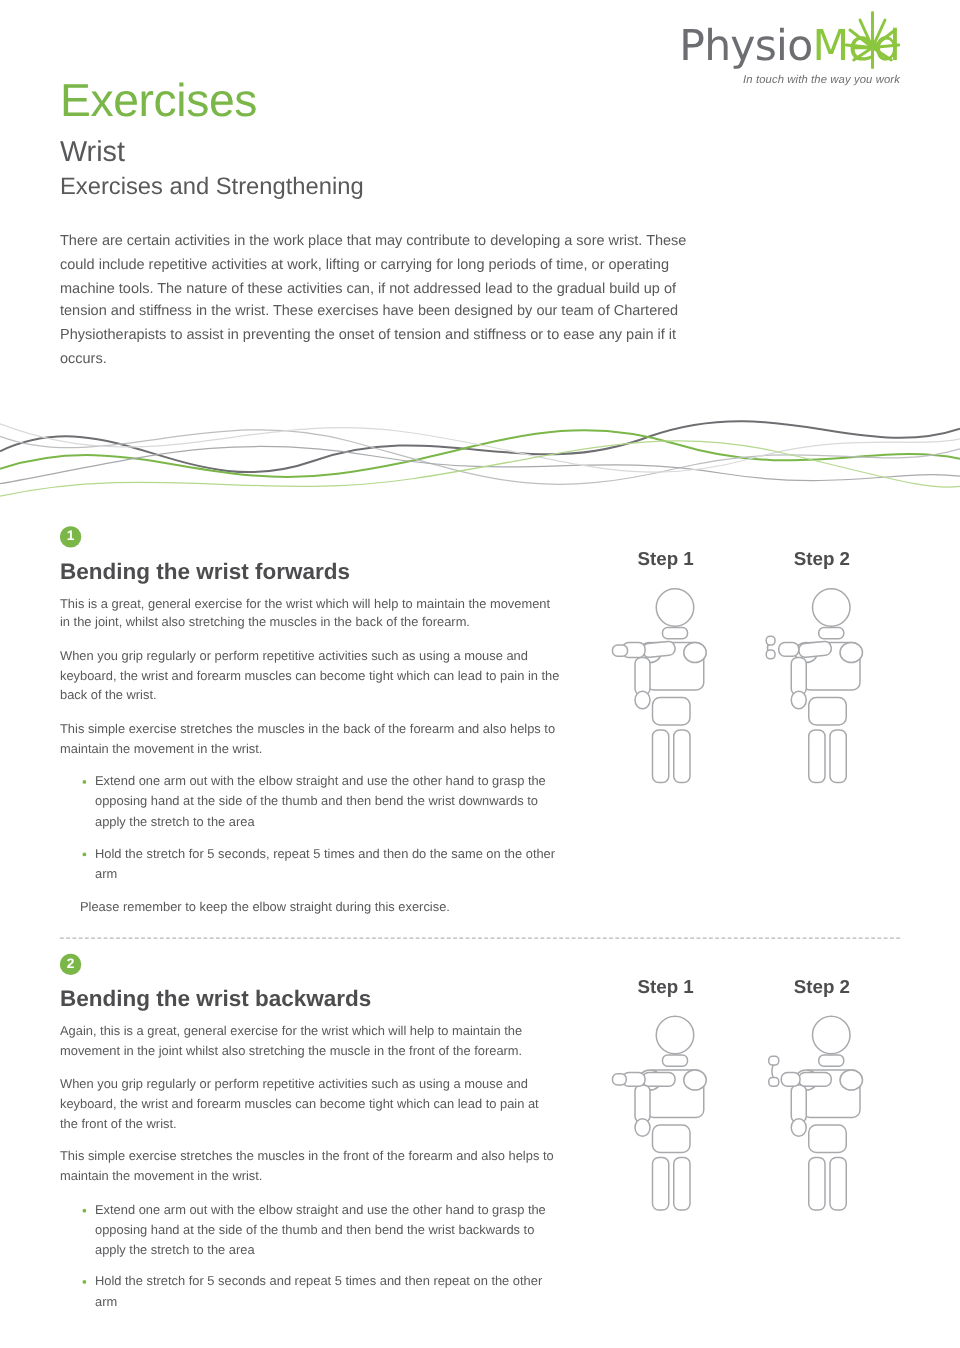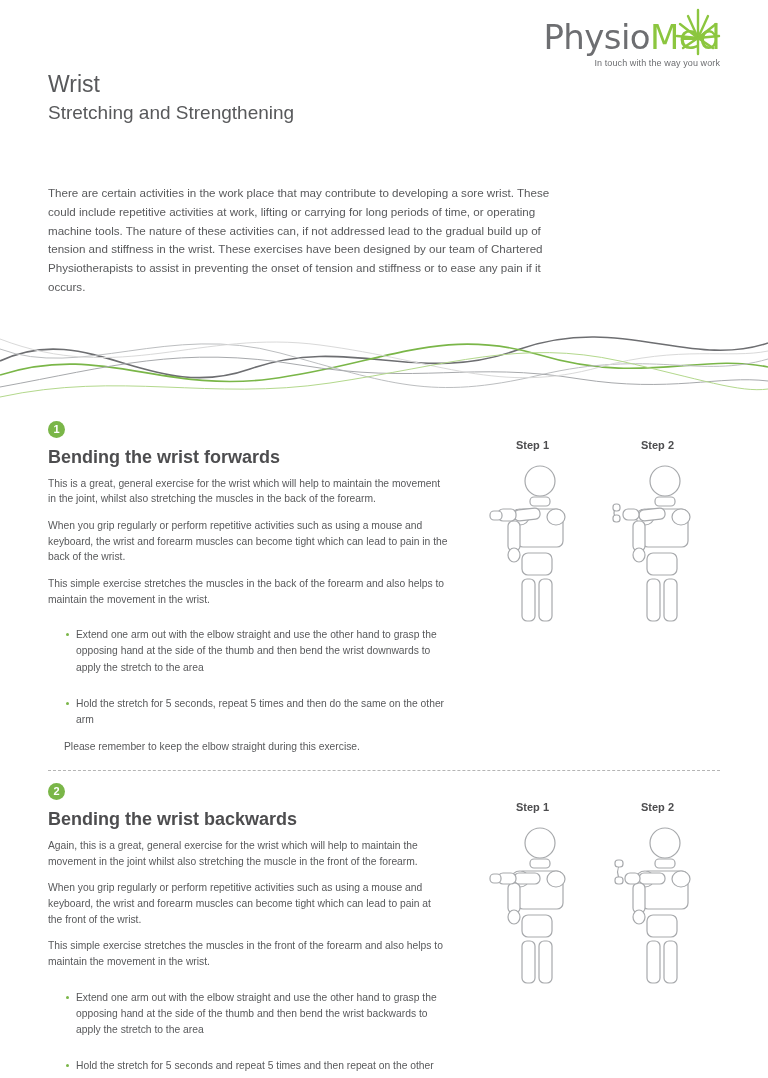--- a/index.html
+++ b/index.html
@@ -68,20 +68,21 @@
     color: #6d6e71;
     white-space: nowrap;
   }
   .logo-word .phys { color: #6d6e71; }
   .logo-word .med { color: #8cc63f; }
   .logo-tag {
     font-size: 9px;
     color: #6d6e71;
     margin-top: 4px;
     letter-spacing: 0.1px;
+    font-style: italic;
   }
   .logo-star {
     position: absolute;
     right: -6px;
     top: -16px;
     width: 56px;
     height: 56px;
   }
 
   
@@ -136,21 +137,20 @@
     padding-left: 18px;
     list-style: none;
   }
   .ex-body li {
     font-size: 10.3px;
     line-height: 1.58;
     margin-bottom: 9px;
     position: relative;
     padding-left: 10px;
     color: #58595b;
-    margin-top: 20px;
   }
   .ex-body li:before {
     content: "";
     position: absolute;
     left: 0;
     top: 6px;
     width: 3px;
     height: 3px;
     background: #7ab648;
     border-radius: 50%;
@@ -167,21 +167,21 @@
   .figures {
     position: absolute;
     right: 0;
     top: 18px;
     width: 250px;
     height: 200px;
   }
   .fig-labels {
     display: flex;
     justify-content: space-around;
-    font-size: 11px;
+    font-size: 15px;
     font-weight: bold;
     color: #4d4d4f;
   }
   .fig-row {
     display: flex;
     justify-content: space-around;
     margin-top: 6px;
   }
   .figure-svg { width: 110px; height: 170px; }
 
@@ -191,22 +191,23 @@
     margin: 16px 0 0 0;
   }
 </style>
 </head>
 <body>
 
 <div class="page">
 
   <div class="header">
     <div class="title-block">
+      <div class="main-title">Exercises</div>
       <div class="sub-title">Wrist</div>
-      <div class="sub-title-2">Stretching and Strengthening</div>
+      <div class="sub-title-2">Exercises and Strengthening</div>
     </div>
 
     <div class="logo-block">
       <svg class="logo-star" viewBox="0 0 56 56">
         <g stroke="#8cc63f" stroke-width="2.4" stroke-linecap="round" fill="none">
           <line x1="28" y1="6" x2="28" y2="34"></line>
           <line x1="28" y1="34" x2="18" y2="12"></line>
           <line x1="28" y1="34" x2="38" y2="12"></line>
           <line x1="28" y1="34" x2="10" y2="20"></line>
           <line x1="28" y1="34" x2="46" y2="20"></line>

